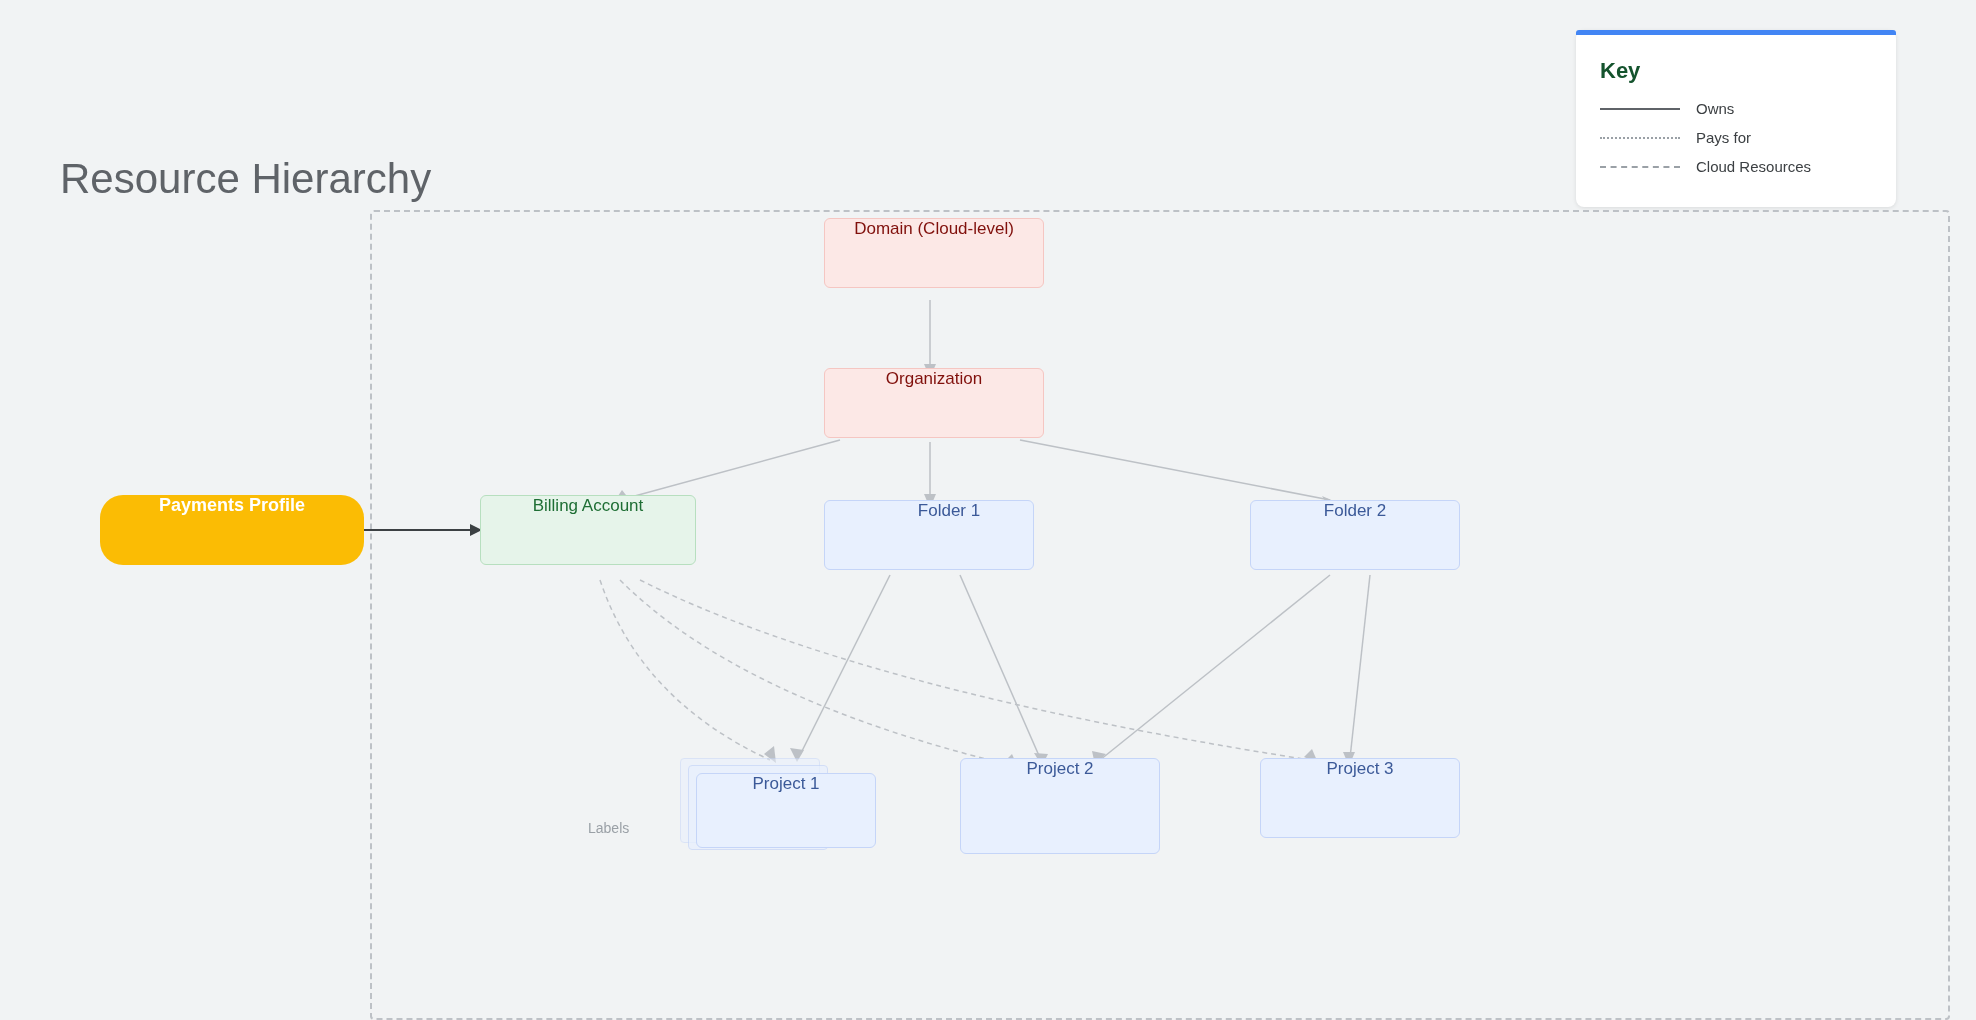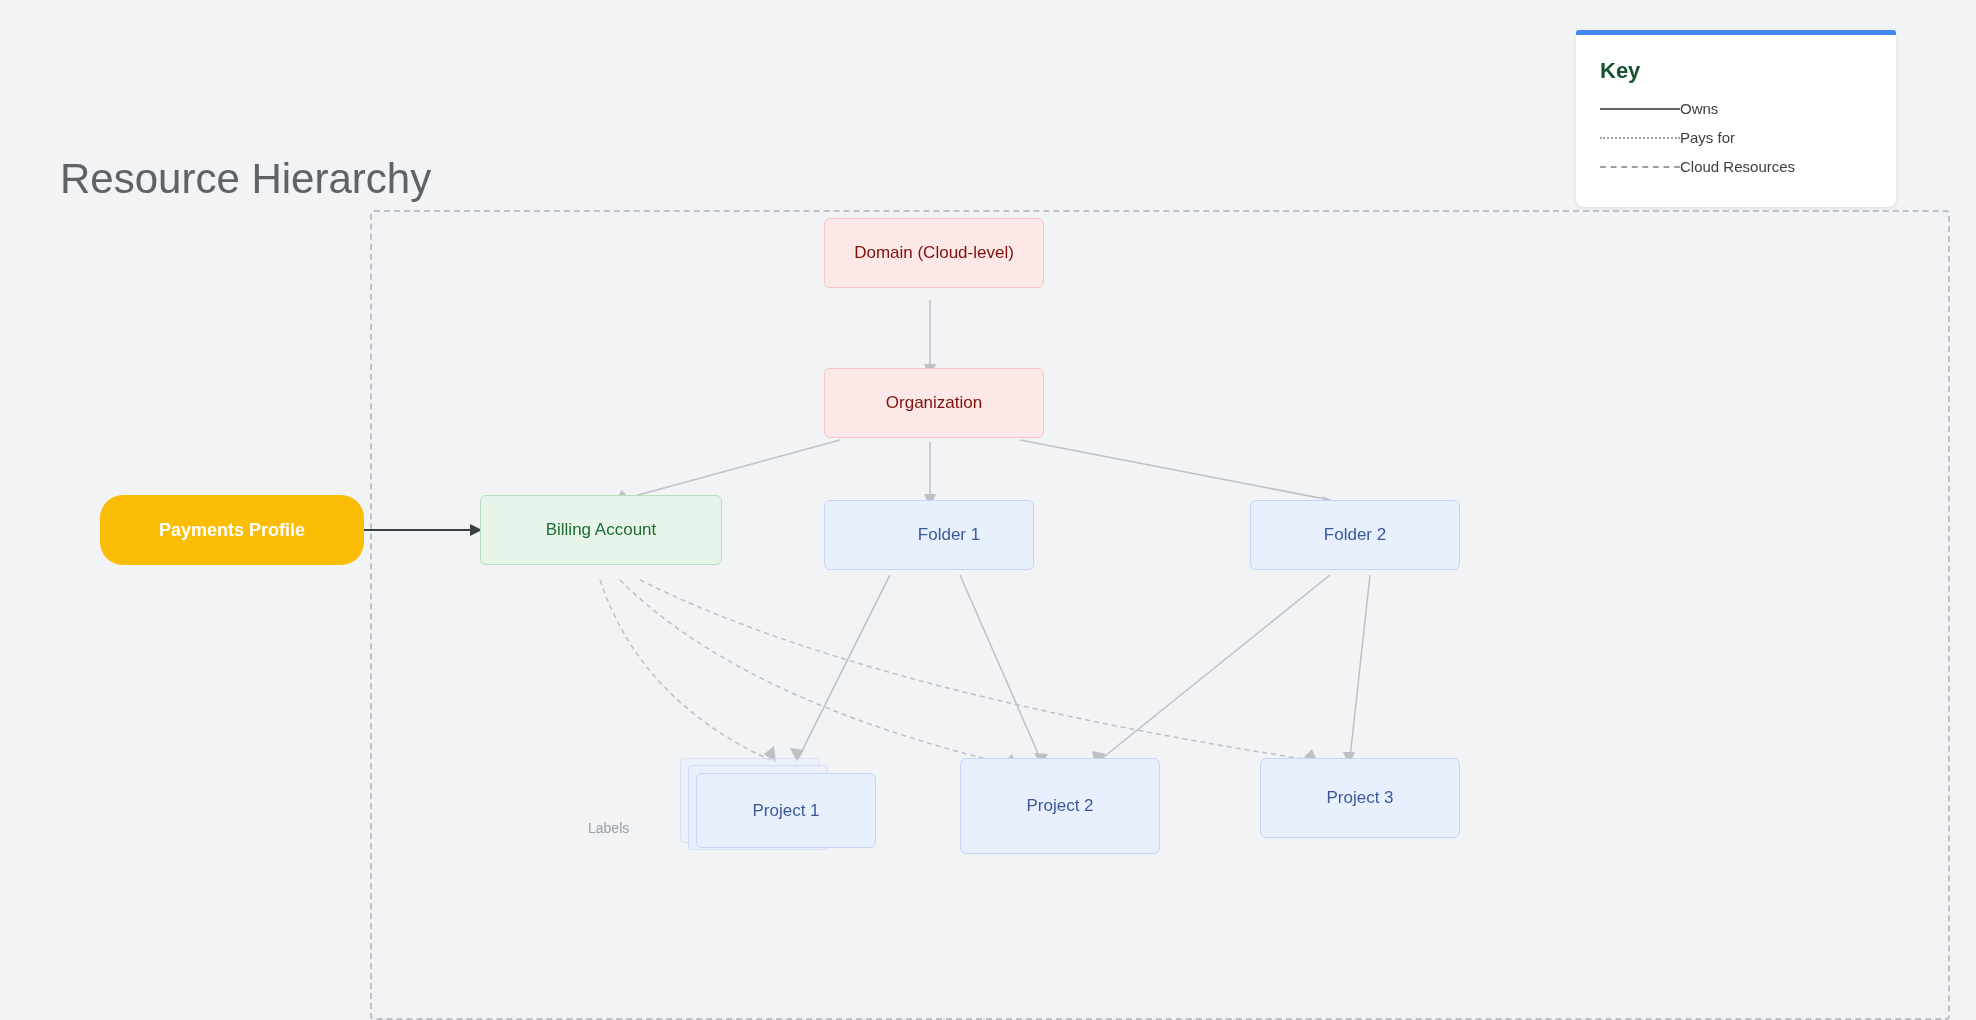--- a/index.html
+++ b/index.html
@@ -44,20 +44,21 @@
       font-size: 22px;
       font-weight: 700;
       color: #14532d;
       margin-bottom: 16px;
       margin-top: 8px;
     }
     .key-row {
       display: flex;
       align-items: center;
       margin-bottom: 12px;
+      gap: 16px;
     }
     .key-line-solid {
       width: 80px;
       height: 2px;
       background: #5f6368;
     }
     .key-line-dotted {
       width: 80px;
       height: 2px;
       border-top: 2px dotted #9aa0a6;
@@ -79,21 +80,21 @@
       left: 60px;
       right: 40px;
       bottom: 20px;
     }
 
     
     .box {
       position: absolute;
       border-radius: 6px;
       display: flex;
-      align-items: center;
+      align-items: flex-start;
       justify-content: center;
       font-size: 17px;
       font-weight: 400;
       color: #5f6368;
     }
 
     .box-pink {
       background: #fce8e6;
       border: 1px solid #f5c6c2;
       color: #80100c;
@@ -202,21 +203,21 @@
     <polygon points="422,330 410,324 410,336" fill="#3c4043"></polygon>
 
     <line x1="660" y1="600" x2="700" y2="600" stroke="#bdc1c6" stroke-width="1"></line>
 
   </svg>
 
   <div class="box box-yellow" style="left: 40px; top: 295px; width: 264px; height: 70px; border-radius: 23px;">
     <span>Payments Profile</span>
   </div>
 
-  <div class="box box-green" style="left: 420px; top: 295px; width: 242px; height: 70px;">
+  <div class="box box-green" style="left: 420px; top: 295px; width: 216px; height: 70px;">
     <span>Billing Account</span>
   </div>
 
   <div class="box box-pink" style="left: 764px; top: 18px; width: 220px; height: 70px;">
     <span>Domain (Cloud-level)</span>
   </div>
 
   <div class="box box-pink" style="left: 764px; top: 168px; width: 220px; height: 70px;">
     <span>Organization</span>
   </div>

